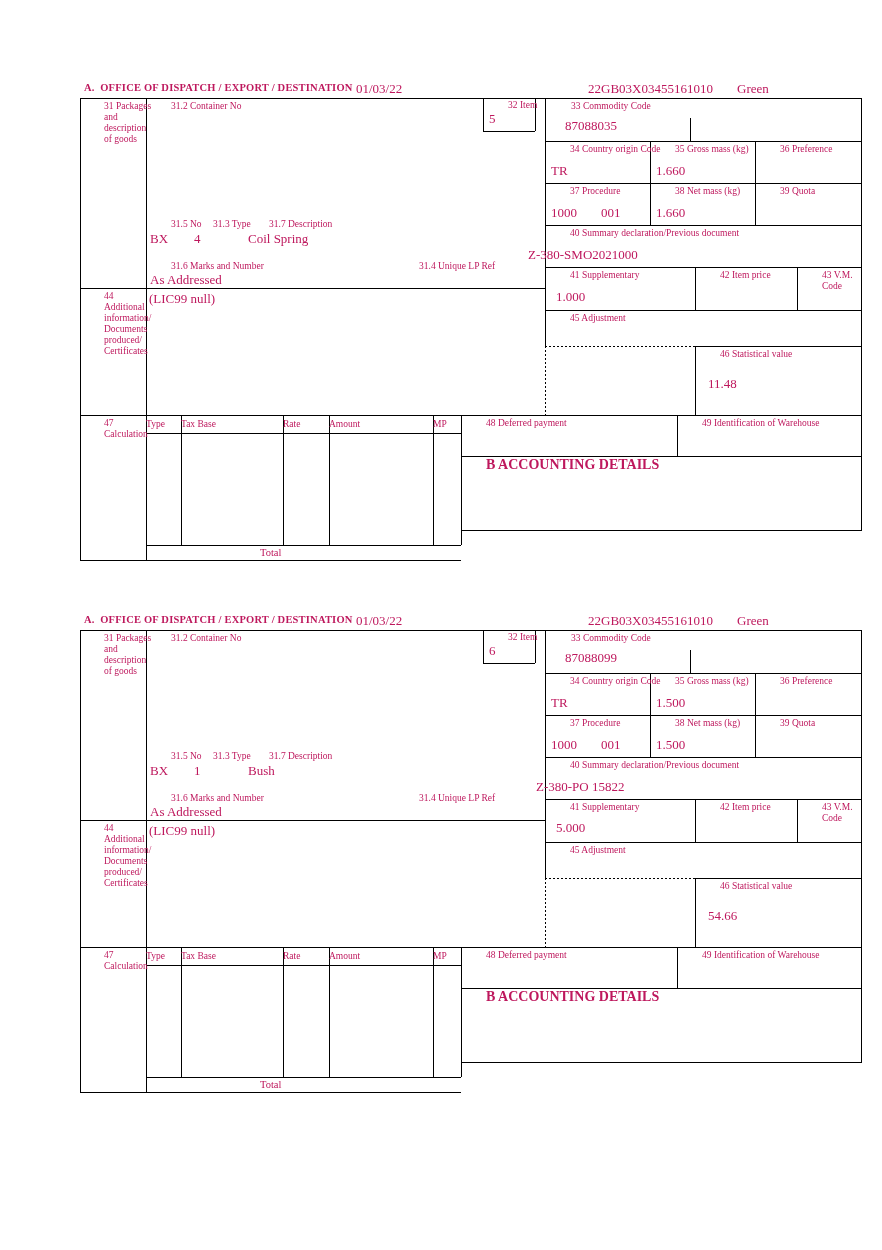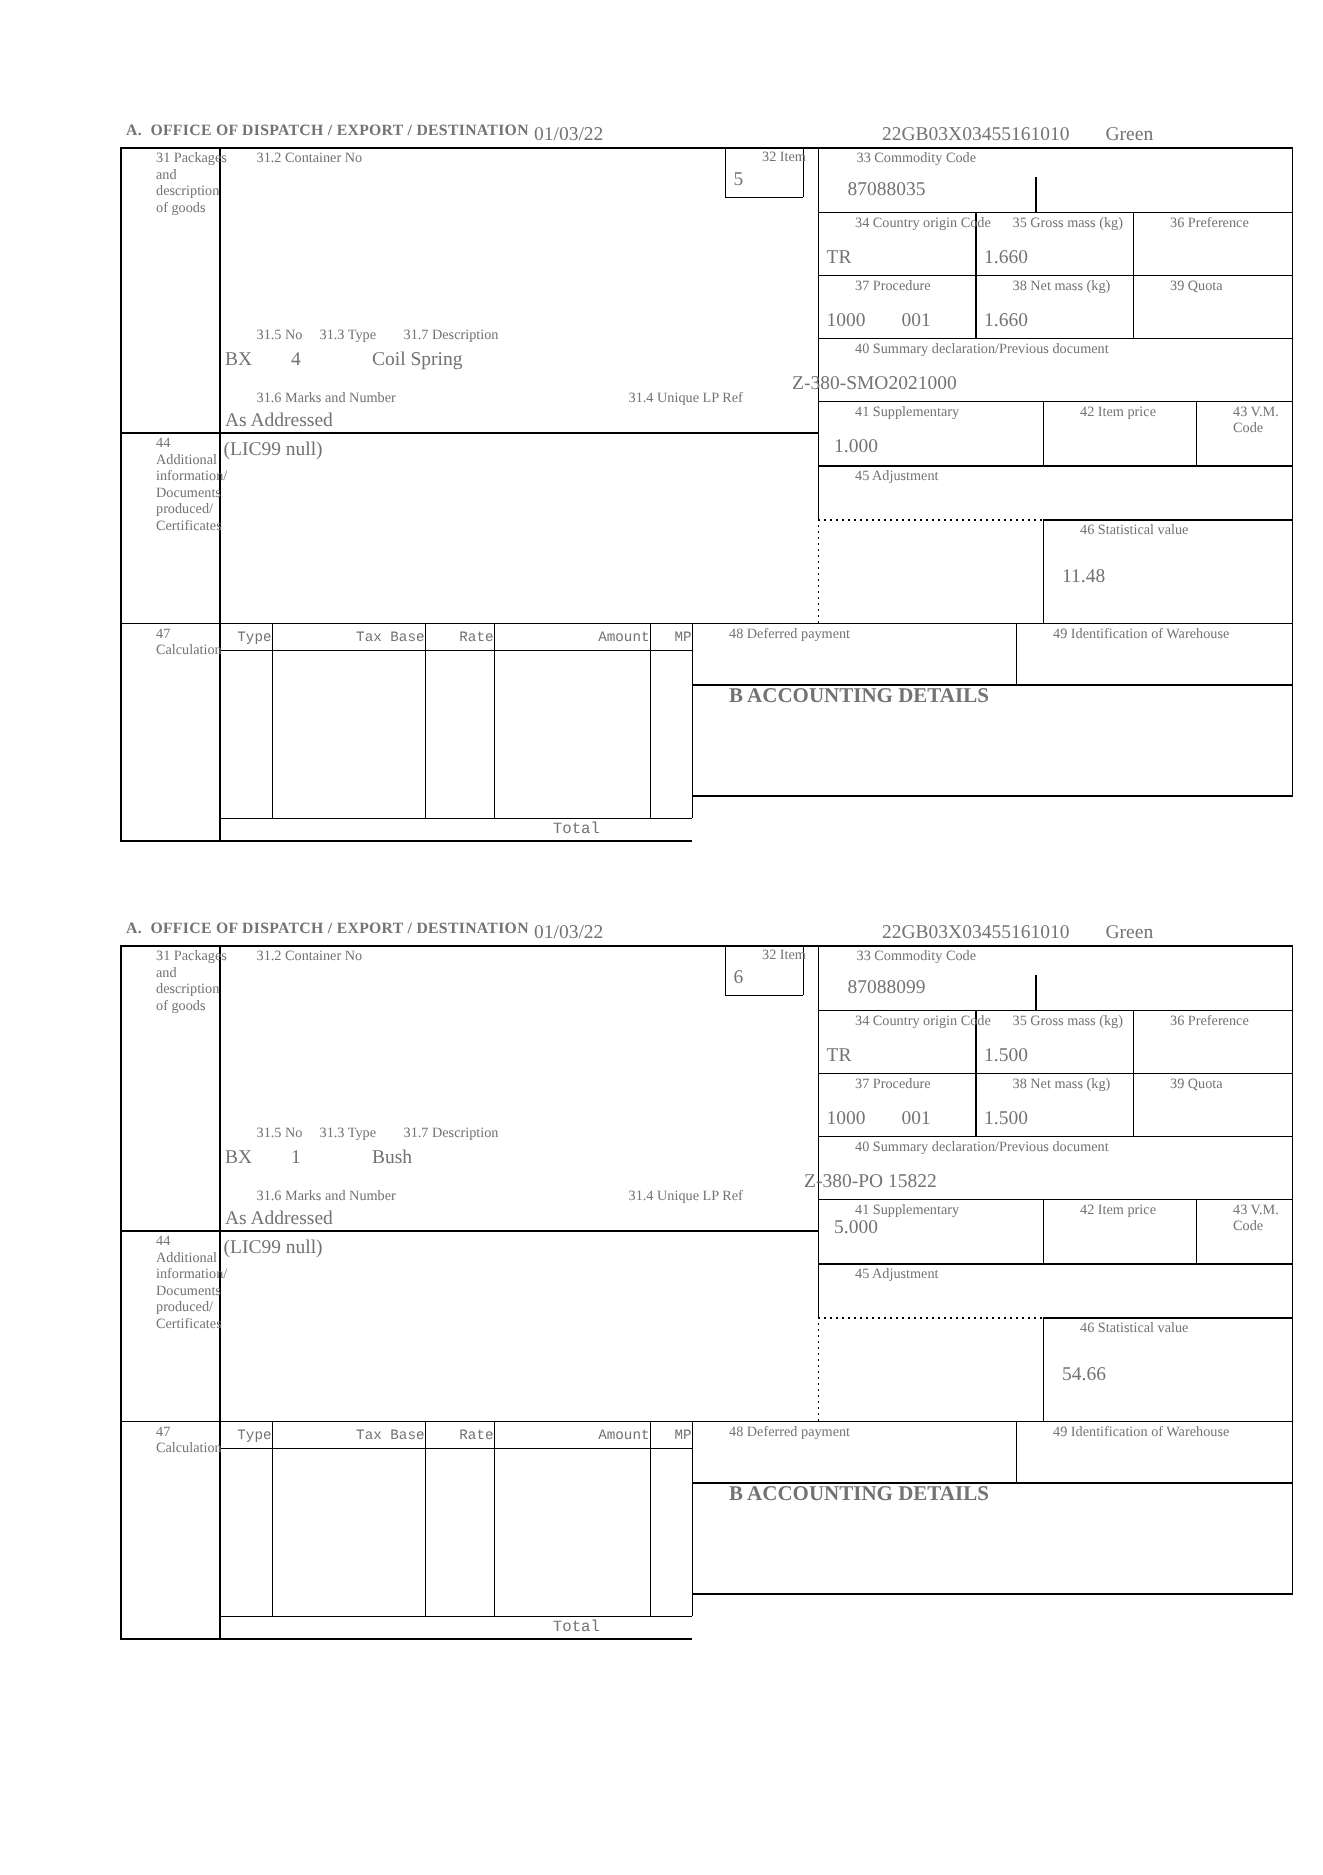--- a/index.html
+++ b/index.html
@@ -1,26 +1,26 @@
 <!DOCTYPE html>
 <html><head>
 <meta charset="utf-8">
 <style>
   * { margin:0; padding:0; box-sizing:border-box; }
   html,body { background:#fff; }
   .page {
     position:relative; width:882px; height:1250px; background:#fff;
-    font-family:"Liberation Serif","DejaVu Serif",serif; color:#737373; overflow:hidden;
+    font-family:"Liberation Serif","DejaVu Serif",serif; color:#be185d; overflow:hidden;
   }
   .section { position:absolute; left:80px; width:782px; height:482px; }
   .grid { position:absolute; left:0; top:0; }
   .lbl { position:absolute; font-size:9.5px; line-height:11px; white-space:pre-line;margin-left:21px; }
   .val { position:absolute; font-size:13px; line-height:15px; white-space:pre; }
   .hdrA { position:absolute; font-weight:bold; font-size:10.5px; white-space:pre; letter-spacing:.2px; }
-  .cell { position:absolute; font-size:9.5px; text-align:right;font-family:Liberation Mono, monospace; }
+  .cell { position:absolute; font-size:9.5px; text-align:left; }
   .total { font-size:10.5px; }
   .bold { font-weight:bold; font-size:14px; }
 </style>
 </head>
 <body>
 
 <div class="page" id="page">
     <div class="section" style="top: 80px;">
 
     <svg class="grid" width="783" height="482" viewBox="0 0 783 482">
@@ -156,21 +156,21 @@
     <div class="val" style="left:471px;top:125px">1000</div>
     <div class="val" style="left:521px;top:125px">001</div>
     <div class="lbl" style="left:574px;top:106px">38 Net mass (kg)</div>
     <div class="val" style="left:576px;top:125px">1.500</div>
     <div class="lbl" style="left:679px;top:106px">39 Quota</div>
 
     <div class="lbl" style="left:469px;top:148px">40 Summary declaration/Previous document</div>
     <div class="val" style="left:456px;top:167px">Z-380-PO 15822</div>
 
     <div class="lbl" style="left:469px;top:190px">41 Supplementary</div>
-    <div class="val" style="left:476px;top:198px">5.000</div>
+    <div class="val" style="left:476px;top:208px">5.000</div>
     <div class="lbl" style="left:619px;top:190px">42 Item price</div>
     <div class="lbl" style="left:721px;top:190px">43 V.M. Code</div>
 
     <div class="lbl" style="left:469px;top:233px">45 Adjustment</div>
     <div class="lbl" style="left:619px;top:269px">46 Statistical value</div>
     <div class="val" style="left:628px;top:296px">54.66</div>
 
     <div class="cell" style="left:66px;width:35px;top:339px">Type</div>
     <div class="cell" style="left:101px;width:102px;top:339px">Tax Base</div>
     <div class="cell" style="left:203px;width:46px;top:339px">Rate</div>

